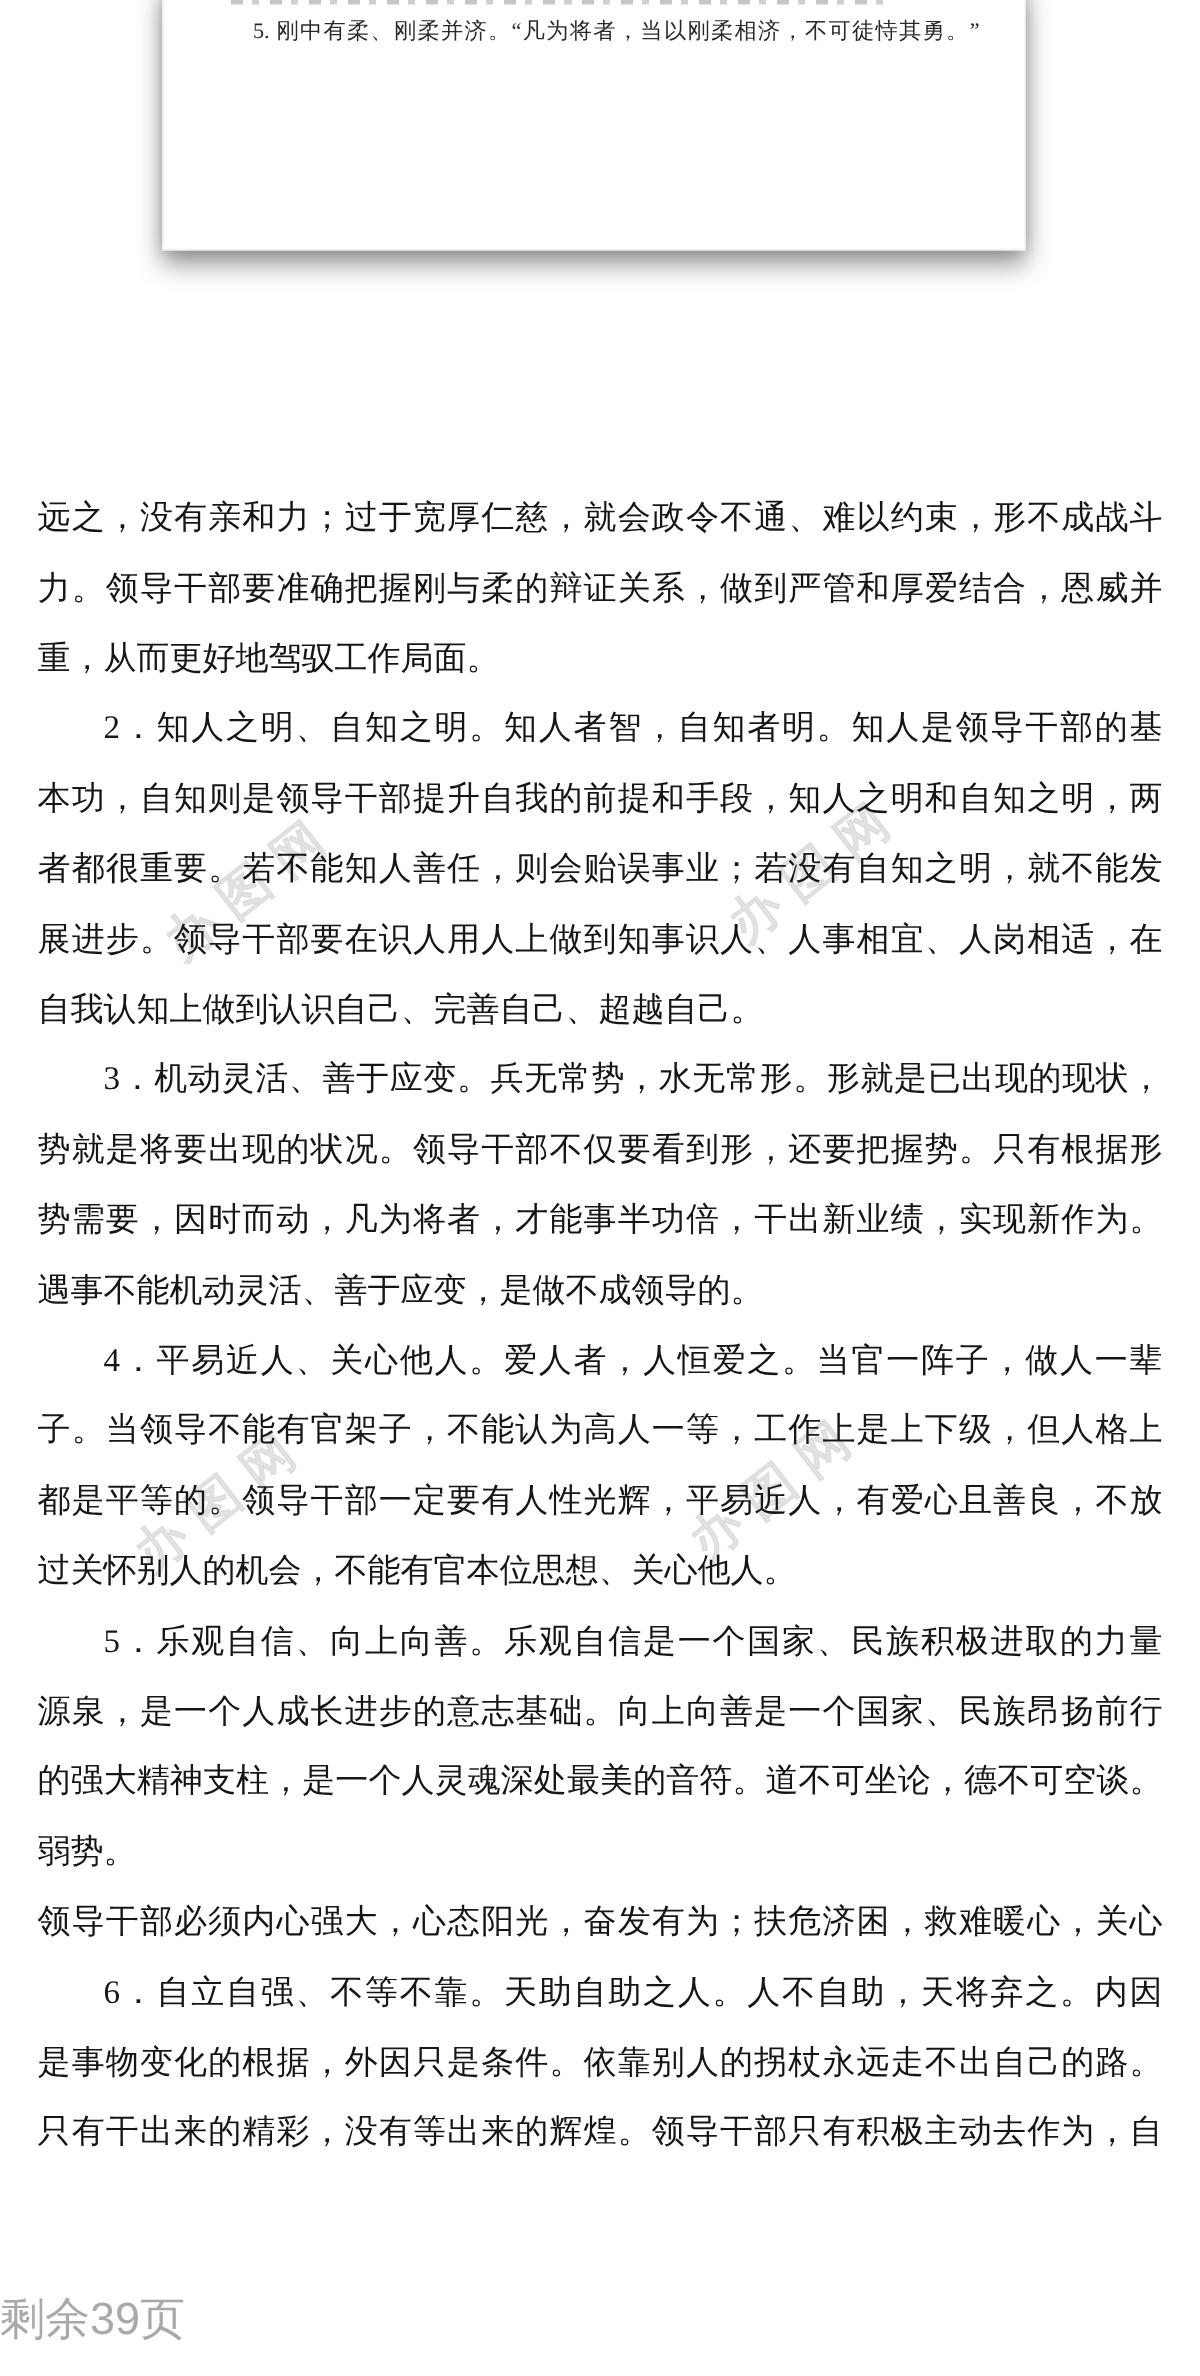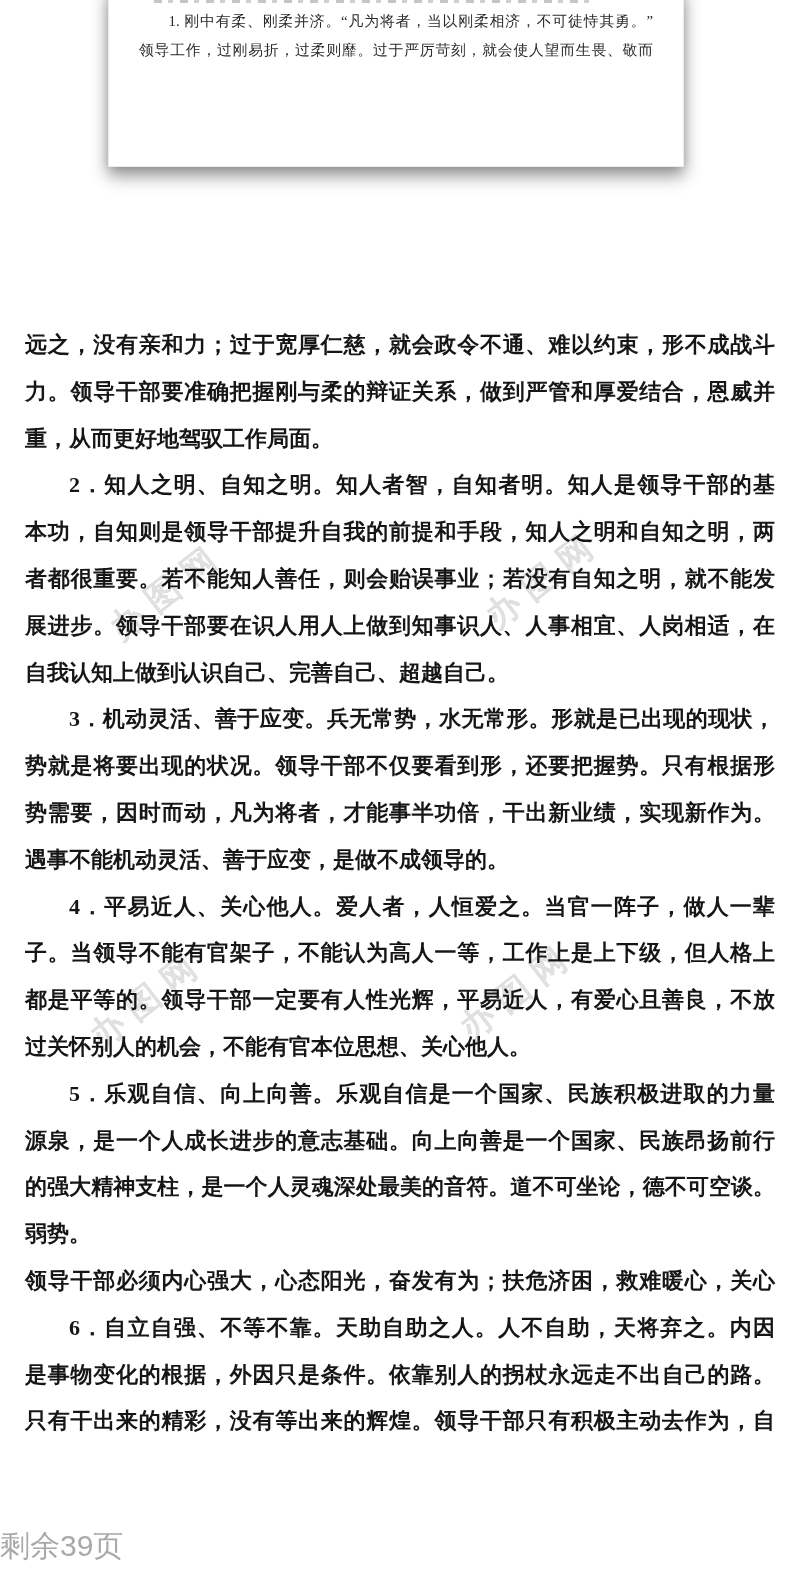--- a/index.html
+++ b/index.html
@@ -15,21 +15,21 @@
         background:repeating-linear-gradient(90deg,#8c8c8c 0 8px,transparent 8px 14px,#a0a0a0 14px 19px,transparent 19px 26px);}
   .card .tline{font-size:14.8px;line-height:28.5px;color:#2a2a2a;}
   .card-inner{padding-top:6px;}
 
   
   .tline{white-space:nowrap;text-align:justify;text-align-last:justify;color:#161616;}
   .tline.endline{text-align-last:left;}
   .tline.indent{text-indent:2em;}
 
   
-  .doc-body{position:absolute;left:25px;top:322px;width:750px;z-index:2;font-weight:bold;}
+  .doc-body{position:absolute;left:25px;top:322px;width:750px;z-index:2;}
   .doc-body .tline{font-size:22px;line-height:46.8px;}
   .para{margin:0;}
 
   
   .wm{position:absolute;z-index:1;transform:rotate(-38deg);font-family:"Liberation Sans","DejaVu Sans",sans-serif;
       font-size:34px;letter-spacing:11px;color:#e3e3e3;-webkit-text-stroke:1px #dcdcdc;user-select:none;}
   .wm1{left:100px;top:568px;}
   .wm2{left:476px;top:556px;}
   .wm3{left:80px;top:976px;}
   .wm4{left:450px;top:968px;}
@@ -44,22 +44,21 @@
 <div id="stage">
 
   <div class="wm wm1">办图网</div>
   <div class="wm wm2">办图网</div>
   <div class="wm wm3">办图网</div>
   <div class="wm wm4">办图网</div>
 
   <div class="card">
     <div class="card-clipped-strokes"></div>
     <div class="card-inner">
-        <div class="tline indent">1. 刚中有柔、刚柔并济。“凡为将者，当以刚柔相济，不可徒恃其勇。”</div>
-        <div class="tline">领导工作，过刚易折，过柔则靡。过于严厉苛刻，就会使人望而生畏、敬而</div>
+        <div class="tline indent">5. 刚中有柔、刚柔并济。“凡为将者，当以刚柔相济，不可徒恃其勇。”</div>
       </div>
   </div>
 
   <div class="doc-body">
       <div class="para">
         <div class="tline">远之，没有亲和力；过于宽厚仁慈，就会政令不通、难以约束，形不成战斗</div>
         <div class="tline">力。领导干部要准确把握刚与柔的辩证关系，做到严管和厚爱结合，恩威并</div>
         <div class="tline endline">重，从而更好地驾驭工作局面。</div>
       </div>
       <div class="para">

